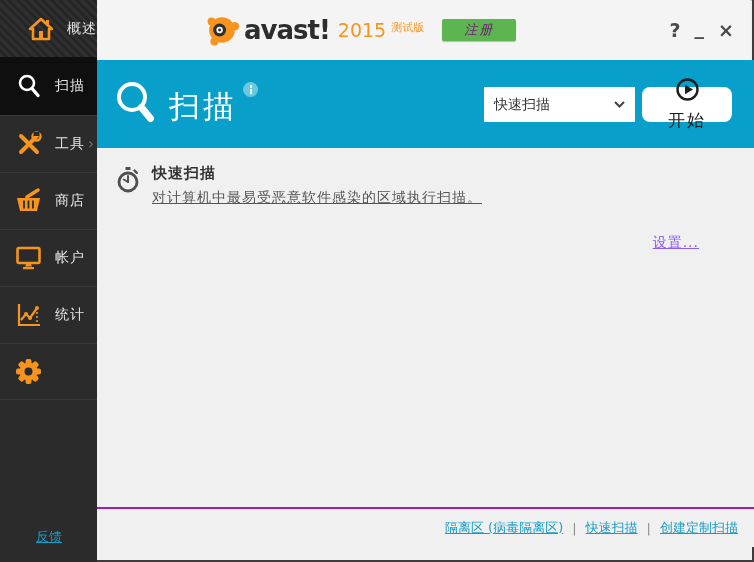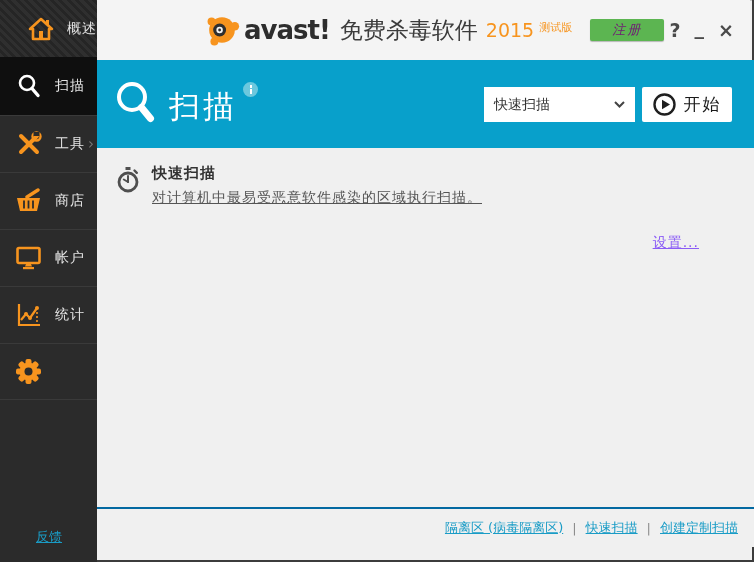--- a/index.html
+++ b/index.html
@@ -55,36 +55,36 @@
     letter-spacing:3px; font-weight:400; }
   .info-badge{ position:absolute; left:146px; top:22px; width:15px; height:15px;
     border-radius:50%; background:#6cc8de; cursor:pointer; }
   .info-badge i{ position:absolute; left:6.5px; top:3px; width:2.5px; height:3px; background:#fff; }
   .info-badge b{ position:absolute; left:6.5px; top:7px; width:2.5px; height:5px; background:#fff; }
   .scan-dropdown{ position:absolute; left:387px; top:27px; width:151px; height:35px;
     background:#fff; display:flex; align-items:center; justify-content:space-between;
     padding:0 10px 0 10px; cursor:pointer; }
   .scan-dropdown .dd-value{ font-size:14px; color:#333; }
   .start-btn{ position:absolute; left:545px; top:27px; width:90px; height:35px;
-    background:#fff; border:none; border-radius:2px; display:flex; align-items:center;
-    justify-content:center; gap:8px; cursor:pointer; }
+    background:#fff; border:none; border-radius:8px; display:flex; align-items:center;
+    justify-content:center; gap:8px; cursor:pointer;flex-direction:column; }
   .start-btn .start-label{ font-size:17px; color:#1a1a1a; letter-spacing:2px; }
 
   
   .content{ position:absolute; top:148px; left:0; right:0; height:359px; background:#f0f0f0; }
   .quick-scan{ position:absolute; left:18px; top:16px; display:flex; }
   .qs-icon{ width:26px; margin-right:11px; margin-top:2px; }
   .qs-title{ font-size:15px; font-weight:bold; color:#333; margin-bottom:6px; letter-spacing:1px; }
   .qs-desc{ font-size:14px; color:#555; letter-spacing:1px;text-decoration:underline; }
   .settings-link{ position:absolute; right:55px; top:86px; color:#8b5cf6; font-size:14px;
     text-decoration:underline; cursor:pointer; letter-spacing:1px; }
 
   
   .footer{ position:absolute; left:0; right:0; top:507px; height:40px; background:#f0f0f0;
-    border-top:2px solid #0369a1; display:flex; align-items:center; justify-content:flex-end;
+    border-top:2px solid #a21caf; display:flex; align-items:center; justify-content:flex-end;
     padding-right:16px; }
   .footer-link{ color:#1a9cc6; font-size:13px; text-decoration:underline; cursor:pointer; }
   .footer-sep{ color:#8c8c8c; font-size:13px; margin:0 9px; }
 </style>
 </head>
 <body>
 
 <div class="window">
 
   <div class="sidebar">
@@ -189,21 +189,20 @@
             <circle cx="20" cy="20" r="13.5" fill="#f7941e"></circle>
             <circle cx="9" cy="11" r="4.2" fill="#f7941e"></circle>
             <circle cx="33.5" cy="16" r="4.5" fill="#f7941e"></circle>
             <circle cx="12" cy="32" r="4.2" fill="#f7941e"></circle>
             <circle cx="17.5" cy="20" r="6.8" fill="#2f2f2f"></circle>
             <circle cx="17.5" cy="20" r="3.4" fill="#f4f4f4"></circle>
             <circle cx="17.5" cy="20" r="1.5" fill="#2f2f2f"></circle>
           </svg>
         </span>
         <span class="brand-wordmark">avast!</span>
-        <span class="brand-product">免费杀毒软件</span>
         <span class="brand-year">2015</span>
         <span class="brand-edition">测试版</span>
         <button class="register-btn">注册</button>
       </div>
       <div class="win-controls">
         <span class="win-btn">?</span>
         <span class="win-btn min">_</span>
         <span class="win-btn">×</span>
       </div>
     </div>

